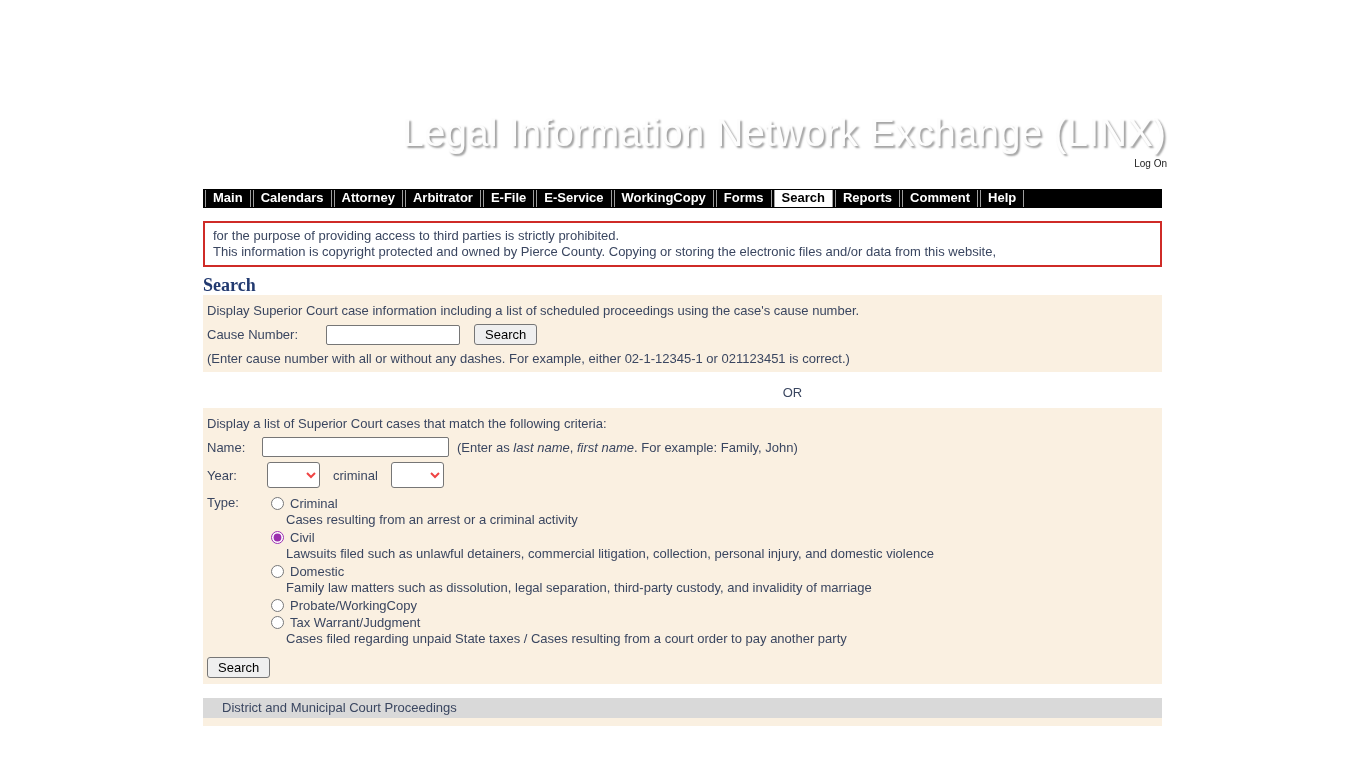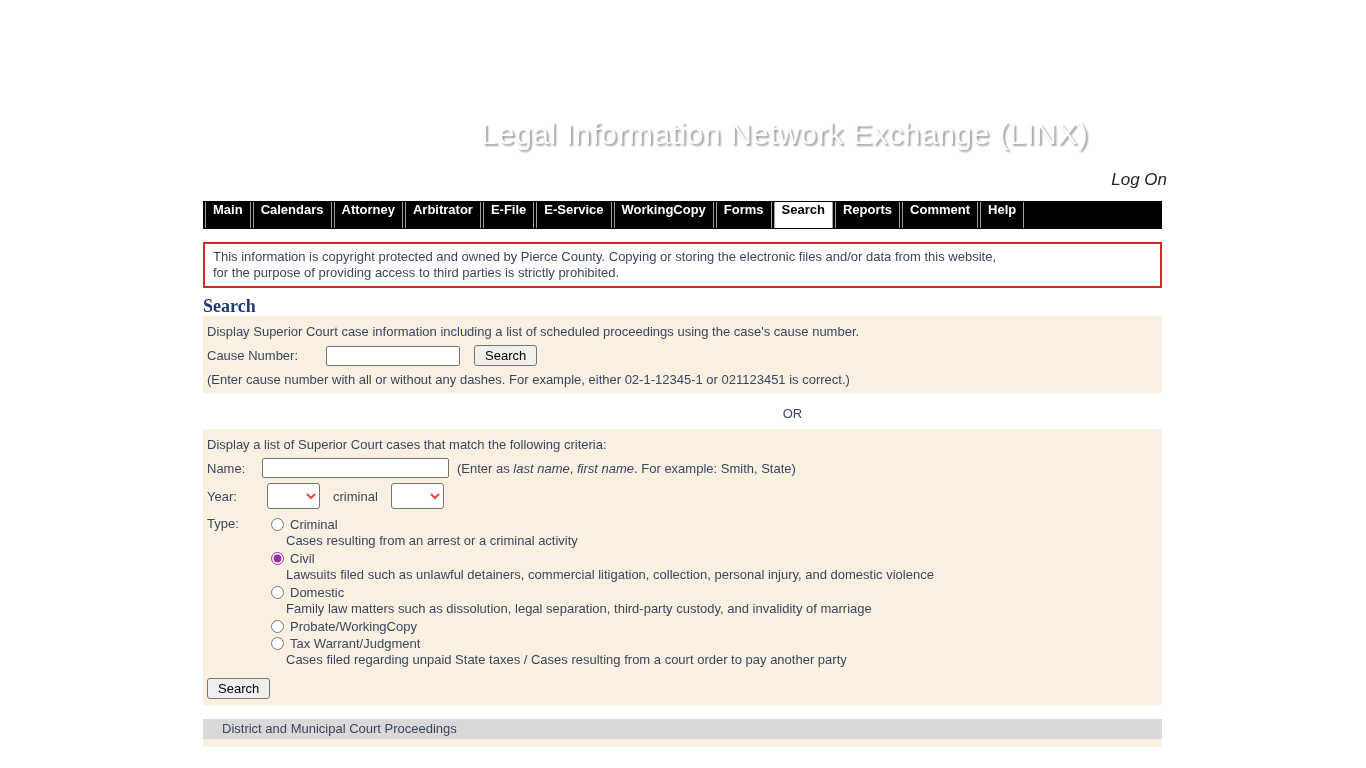--- a/index.html
+++ b/index.html
@@ -11,33 +11,33 @@
     font-size: 13px;
     color: #3a4660;
   }
   .page { padding-left: 203px; }
 
   
   .brand-title {
     width: 1163px;
     padding-top: 117px;
     text-align: center;
-    font-size: 30px;
+    font-size: 38px;
     line-height: 33px;
     color: #fdfdfd;
     text-shadow: 2px 2px 2px #9f9f9f;
     letter-spacing: 0.5px;
     white-space: nowrap;
   }
-  .logon-row { width: 964px; margin-top: 20px; text-align: right; font-size: 17px; height: 13px; font-style: italic; }
+  .logon-row { width: 964px; margin-top: 8px; text-align: right; font-size: 10px; height: 13px; }
   .logon-link { color: #222222; cursor: pointer; text-decoration: none; }
 
   
   .navbar {
-    width: 959px; margin-top: 18px; height: 28px;
+    width: 959px; margin-top: 18px; height: 19px;
     background: #000000; display: flex; align-items: stretch;
     font-weight: bold; font-size: 13px;
   }
   .nav-item {
     color: #ffffff; padding: 1px 7px 2px; line-height: 14px;
     border-left: 1px solid #9e9e9e; border-right: 1px solid #9e9e9e;
     margin: 1px 0 1px 2px; cursor: pointer; white-space: nowrap;
   }
   .nav-item.active { background: #ffffff; color: #000000; }
   .nav-fill { flex: 1; }
@@ -130,22 +130,22 @@
     <div class="nav-item">WorkingCopy</div>
     <div class="nav-item">Forms</div>
     <div class="nav-item active">Search</div>
     <div class="nav-item">Reports</div>
     <div class="nav-item">Comment</div>
     <div class="nav-item">Help</div>
     <div class="nav-fill"></div>
   </div>
 
   <div class="copyright">
+    <div>for the purpose of providing access to third parties is strictly prohibited.</div>
     <div>This information is copyright protected and owned by Pierce County. Copying or storing the electronic files and/or data from this website,</div>
-    <div>for the purpose of providing access to third parties is strictly prohibited.</div>
   </div>
 
   <div class="page-heading">Search</div>
 
 
   <div class="section-body">
     <div class="desc-line">Display Superior Court case information including a list of scheduled proceedings using the case's cause number.</div>
     <div class="form-row">
       <span class="cause-label">Cause Number:</span>
       <input type="text" class="text cause-input" value="" style="">
@@ -155,21 +155,21 @@
   </div>
 
   <div style="margin:13px 0 8px 16px;text-align:center;">OR</div>
 
   <div class="section-body criteria">
     <div class="desc-line">Display a list of Superior Court cases that match the following criteria:</div>
 
     <div class="form-row">
       <span class="label-name">Name:</span>
       <input type="text" class="text name-input" value="" style="">
-      <span class="name-hint"><span>(Enter as </span><i>last name</i><span>, </span><i>first name</i><span>. For example: Smith, State)</span></span>
+      <span class="name-hint"><span>(Enter as </span><i>last name</i><span>, </span><i>first name</i><span>. For example: Family, John)</span></span>
     </div>
 
     <div class="form-row">
       <span class="label-year">Year:</span>
       <select class="year-select">
         <option>2025</option>
       </select>
       <span class="through">criminal</span>
       <select class="year-select">
         <option>2026</option>

